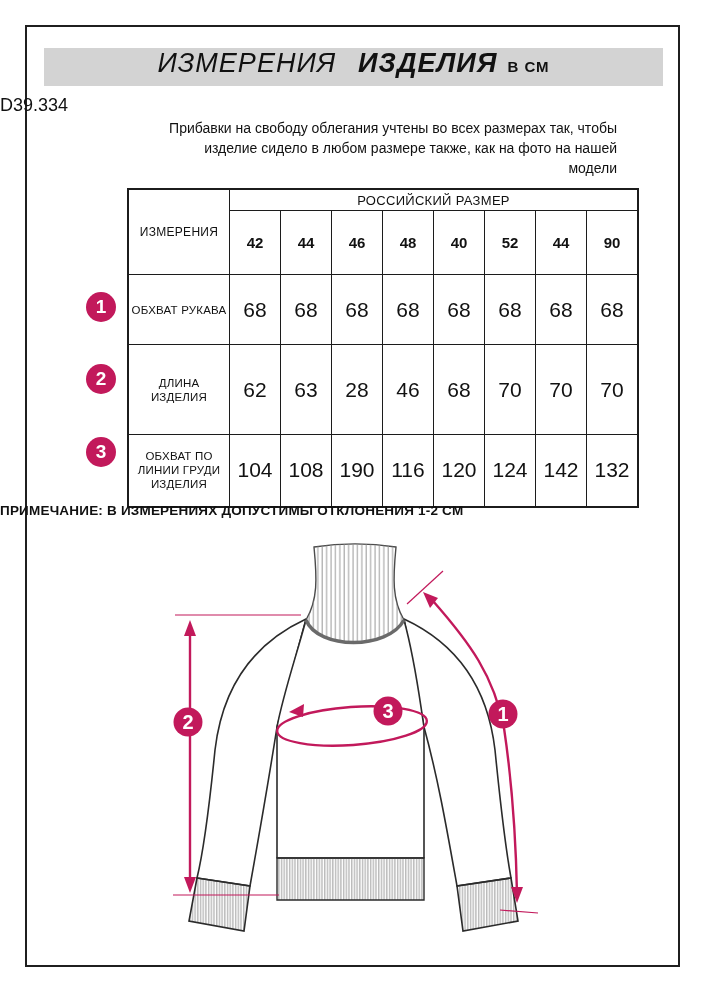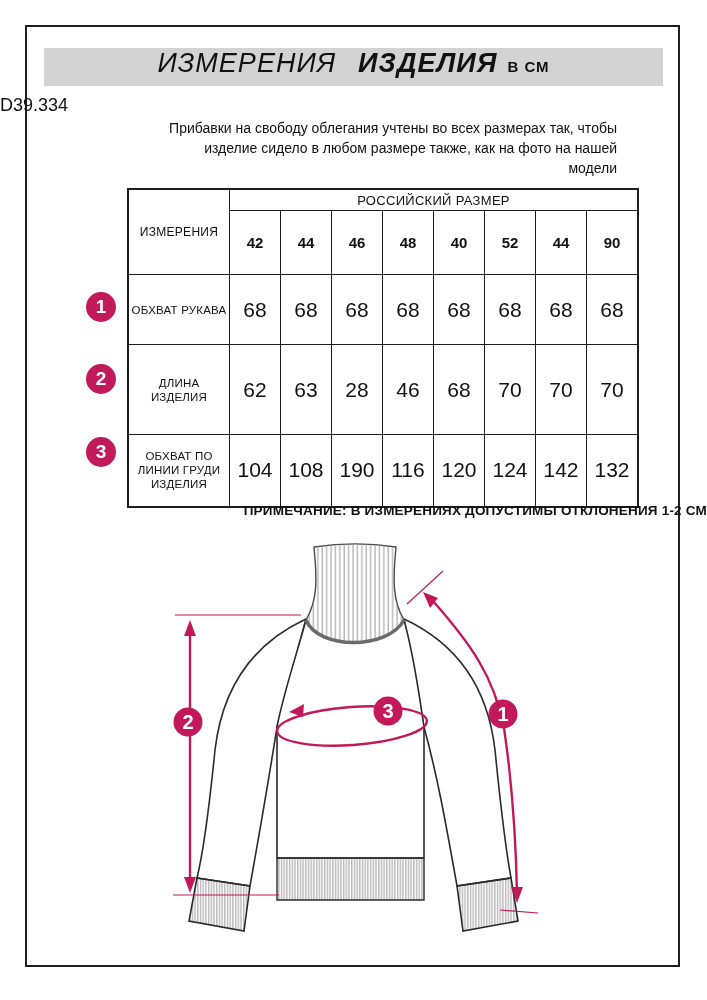--- a/index.html
+++ b/index.html
@@ -43,21 +43,21 @@
   td.c-val{font-size:21px;}
   .row-marker{
     position:absolute;left:86px;width:30px;height:30px;border-radius:50%;
     background:#c2195b;color:#fff;font-weight:700;font-size:19px;
     display:flex;align-items:center;justify-content:center;
   }
   .marker-r1{top:292px;}
   .marker-r2{top:364px;}
   .marker-r3{top:437px;}
   .note{
-    position:absolute;left:0;top:503px;width:707px;text-align:right;
+    position:absolute;left:0;top:503px;width:707px;text-align:left;
     font-weight:700;font-size:13.5px;letter-spacing:0.2px;
   }
   .diagram-svg{position:absolute;left:130px;top:535px;}
 </style>
 </head>
 <body>
 
 <div class="page-frame"></div>
 
 <div class="title-bar">

